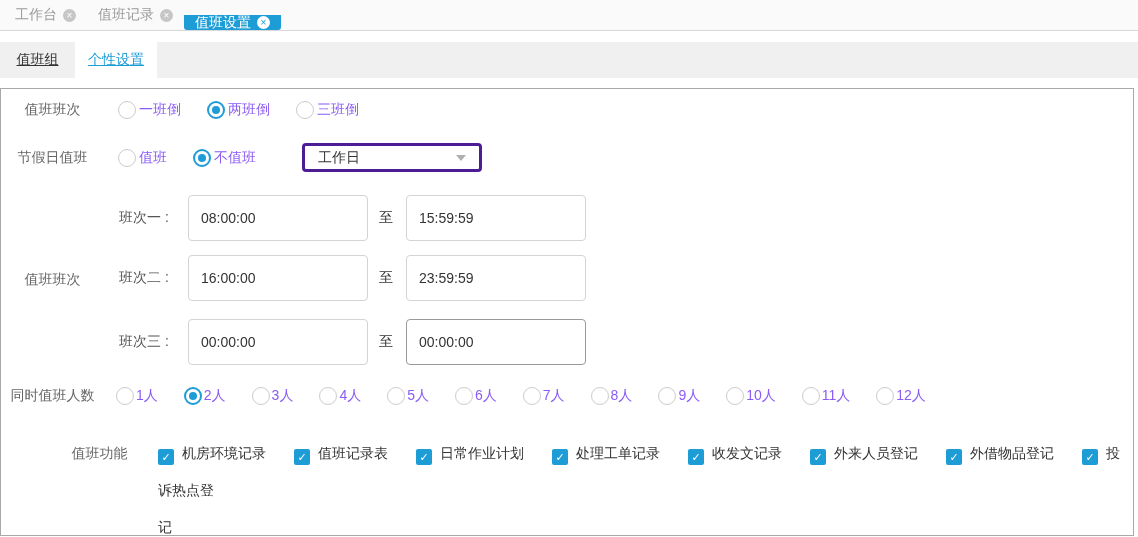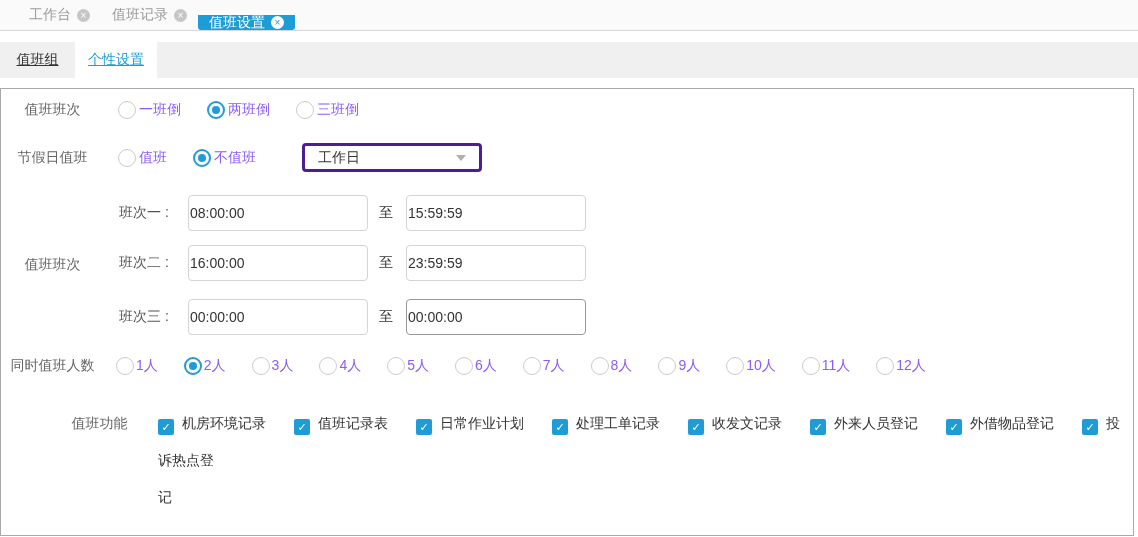--- a/index.html
+++ b/index.html
@@ -1,21 +1,21 @@
 <!DOCTYPE html>
 <html><head>
 <meta charset="utf-8">
 <style>
   * { margin:0; padding:0; box-sizing:border-box; }
   html,body { width:1138px; height:537px; background:#fff; overflow:hidden;
               font-family:"Liberation Sans","DejaVu Sans",sans-serif; }
 
   
   .win-tabbar { height:31px; background:#fafafa; border-bottom:1px solid #d8d8d8;
-                display:flex; align-items:stretch; padding-left:18px; }
+                display:flex; align-items:stretch; padding-left:4px; }
   .win-tab { display:inline-flex; align-items:center; gap:6px; padding:0 11px;
              font-size:14px; color:#9b9b9b; cursor:default; }
   .win-tab.active { background:#1e9cd6; color:#fff; border-radius:0 0 3px 3px;margin-top:15px; }
   .tab-close { width:13px; height:13px; border-radius:50%; background:#c6c6c6; color:#fff;
                font-size:10px; line-height:13px; text-align:center; display:inline-block; }
   .win-tab.active .tab-close { background:#fff; color:#1e9cd6; }
 
   
   .subtabbar { margin-top:11px; height:36px; background:#f0f0f0; display:flex; }
   .sub-tab { display:flex; align-items:center; justify-content:center;
@@ -45,22 +45,22 @@
   .select-value { font-size:14px; color:#333; flex:1; }
   .caret { width:0; height:0; border-left:5px solid transparent;
            border-right:5px solid transparent; border-top:6px solid #b0b0b0; }
 
   .time-group { margin-top:23px; display:flex; align-items:center; }
   .time-rows { flex:1; }
   .time-row { display:flex; align-items:center; }
   .time-row + .time-row { margin-top:14px; }
   .time-row:nth-child(3) { margin-top:18px; }
   .shift-label { width:69px; margin-left:15px; font-size:14px; color:#555; flex-shrink:0; }
-  .time-input { width:180px; height:36px; border:1px solid #d4d4d4; border-radius:4px;
-                padding:0 1px; font-size:14px; color:#333; outline:none;
+  .time-input { width:180px; height:46px; border:1px solid #d4d4d4; border-radius:4px;
+                padding:0 12px; font-size:14px; color:#333; outline:none;
                 font-family:"Liberation Sans","DejaVu Sans",sans-serif; }
   .time-input.focused { border-color:#999; }
   .zhi { margin:0 13px 0 11px; font-size:14px; color:#333; }
 
   .row-staff { margin-top:22px; }
   .row-staff .radio-group { margin-left:12px; }
   .row-staff .radio-item { gap:2px; margin-right:26px; }
 
   .row-func { margin-top:32px; align-items:flex-start;padding-left:47px; }
   .row-func .row-label { line-height:32px; }

